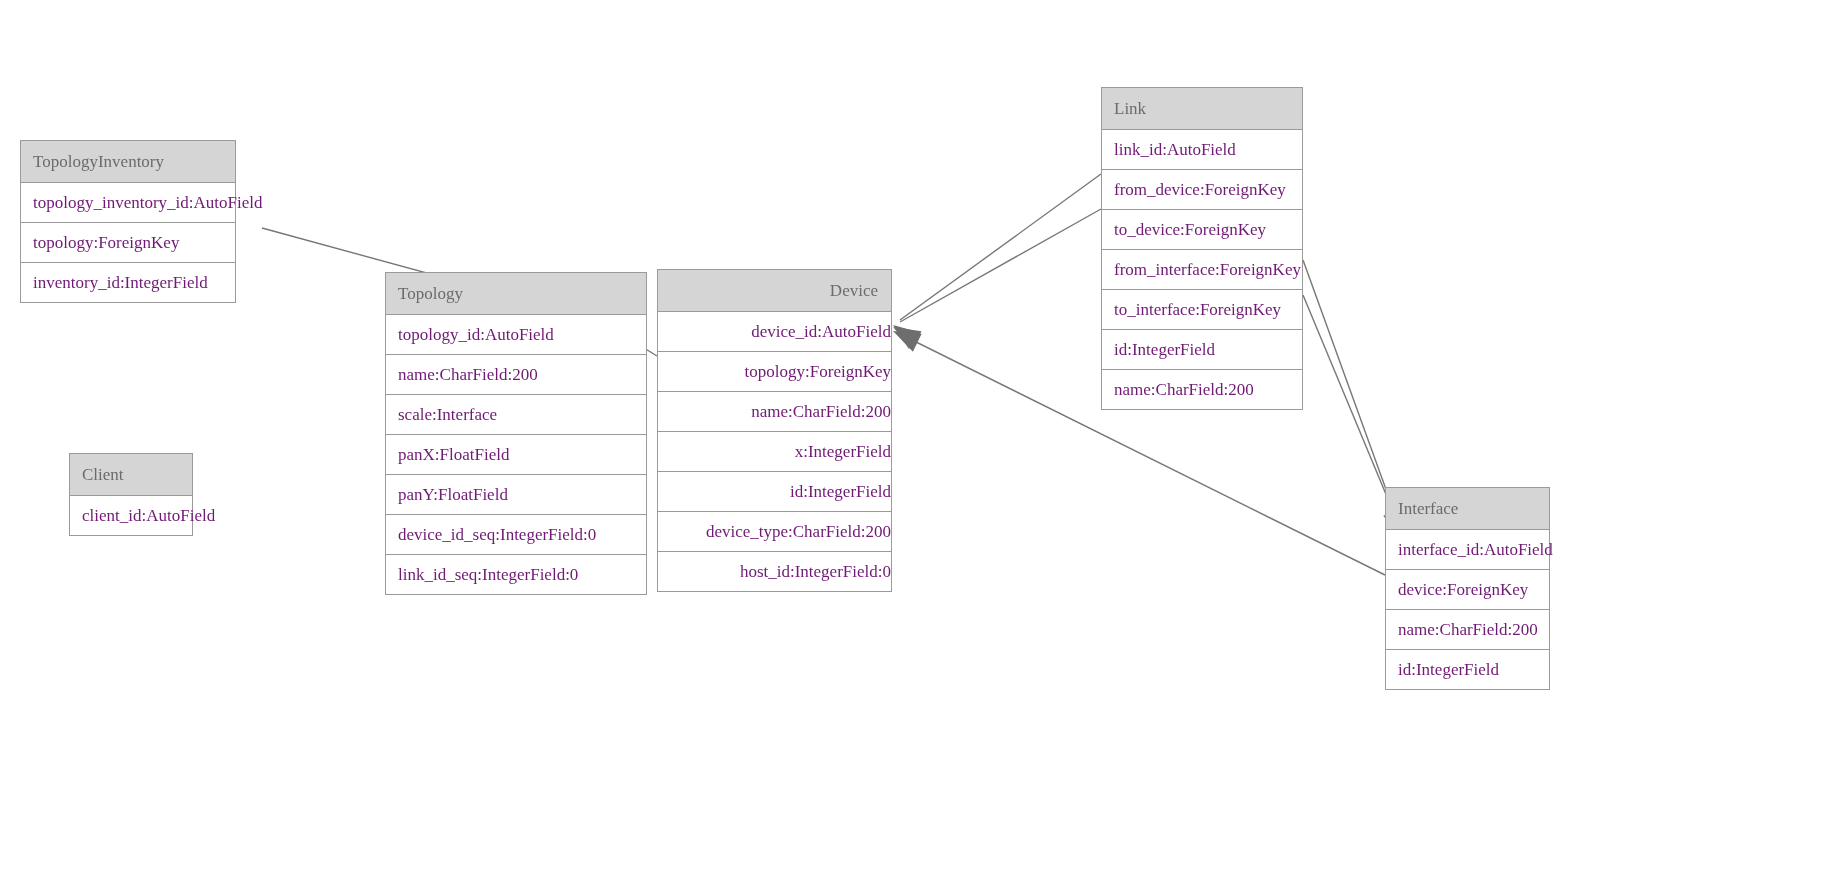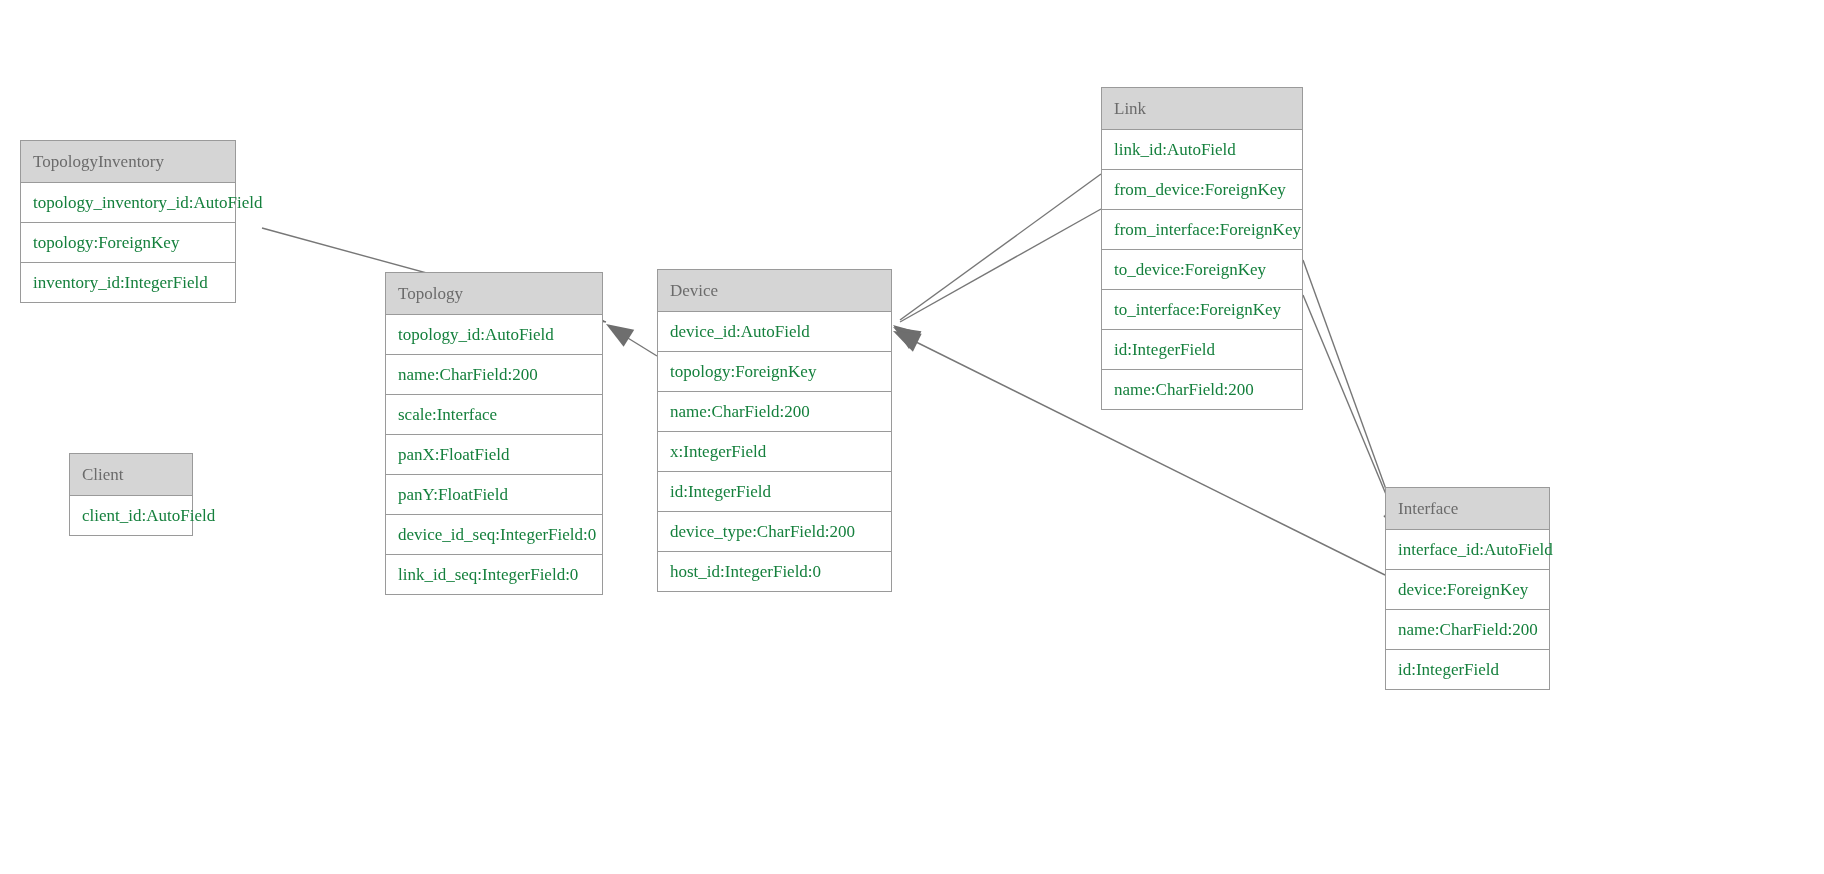--- a/index.html
+++ b/index.html
@@ -40,21 +40,21 @@
     color: #6b6b6b;
     font-size: 17px;
     line-height: 1;
     padding: 12px 13px 12px 12px;
     white-space: nowrap;
   }
   .entity-field {
     box-sizing: border-box;
     background: #ffffff;
     border-bottom: 1px solid #9a9a9a;
-    color: #15803d;
+    color: #701a75;
     font-size: 17px;
     line-height: 1;
     padding: 11px 0 11px 12px;
     white-space: nowrap;
   }
   .entity-field.last {
     border-bottom: none;
   }
 </style>
 </head>
@@ -97,46 +97,46 @@
       <div class="entity" style="left: 20px; top: 140px; width: 216px;">
         <div class="entity-header">TopologyInventory</div>
         <div class="entity-field">topology_inventory_id:AutoField</div>
         <div class="entity-field">topology:ForeignKey</div>
         <div class="entity-field last">inventory_id:IntegerField</div>
       </div>
       <div class="entity" style="left: 69px; top: 453px; width: 124px;">
         <div class="entity-header">Client</div>
         <div class="entity-field last">client_id:AutoField</div>
       </div>
-      <div class="entity" style="left: 385px; top: 272px; width: 218px;">
+      <div class="entity" style="left: 385px; top: 272px; width: 262px;">
         <div class="entity-header">Topology</div>
         <div class="entity-field">topology_id:AutoField</div>
         <div class="entity-field">name:CharField:200</div>
         <div class="entity-field">scale:Interface</div>
         <div class="entity-field">panX:FloatField</div>
         <div class="entity-field">panY:FloatField</div>
         <div class="entity-field">device_id_seq:IntegerField:0</div>
         <div class="entity-field last">link_id_seq:IntegerField:0</div>
       </div>
-      <div class="entity" style="left: 657px; top: 269px; width: 235px;">
+      <div class="entity" style="left: 657px; top: 269px; width: 235px; text-align: right;">
         <div class="entity-header">Device</div>
         <div class="entity-field">device_id:AutoField</div>
         <div class="entity-field">topology:ForeignKey</div>
         <div class="entity-field">name:CharField:200</div>
         <div class="entity-field">x:IntegerField</div>
         <div class="entity-field">id:IntegerField</div>
         <div class="entity-field">device_type:CharField:200</div>
         <div class="entity-field last">host_id:IntegerField:0</div>
       </div>
       <div class="entity" style="left: 1101px; top: 87px; width: 202px;">
         <div class="entity-header">Link</div>
         <div class="entity-field">link_id:AutoField</div>
         <div class="entity-field">from_device:ForeignKey</div>
+        <div class="entity-field">to_device:ForeignKey</div>
         <div class="entity-field">from_interface:ForeignKey</div>
-        <div class="entity-field">to_device:ForeignKey</div>
         <div class="entity-field">to_interface:ForeignKey</div>
         <div class="entity-field">id:IntegerField</div>
         <div class="entity-field last">name:CharField:200</div>
       </div>
       <div class="entity" style="left: 1385px; top: 487px; width: 165px;">
         <div class="entity-header">Interface</div>
         <div class="entity-field">interface_id:AutoField</div>
         <div class="entity-field">device:ForeignKey</div>
         <div class="entity-field">name:CharField:200</div>
         <div class="entity-field last">id:IntegerField</div>

